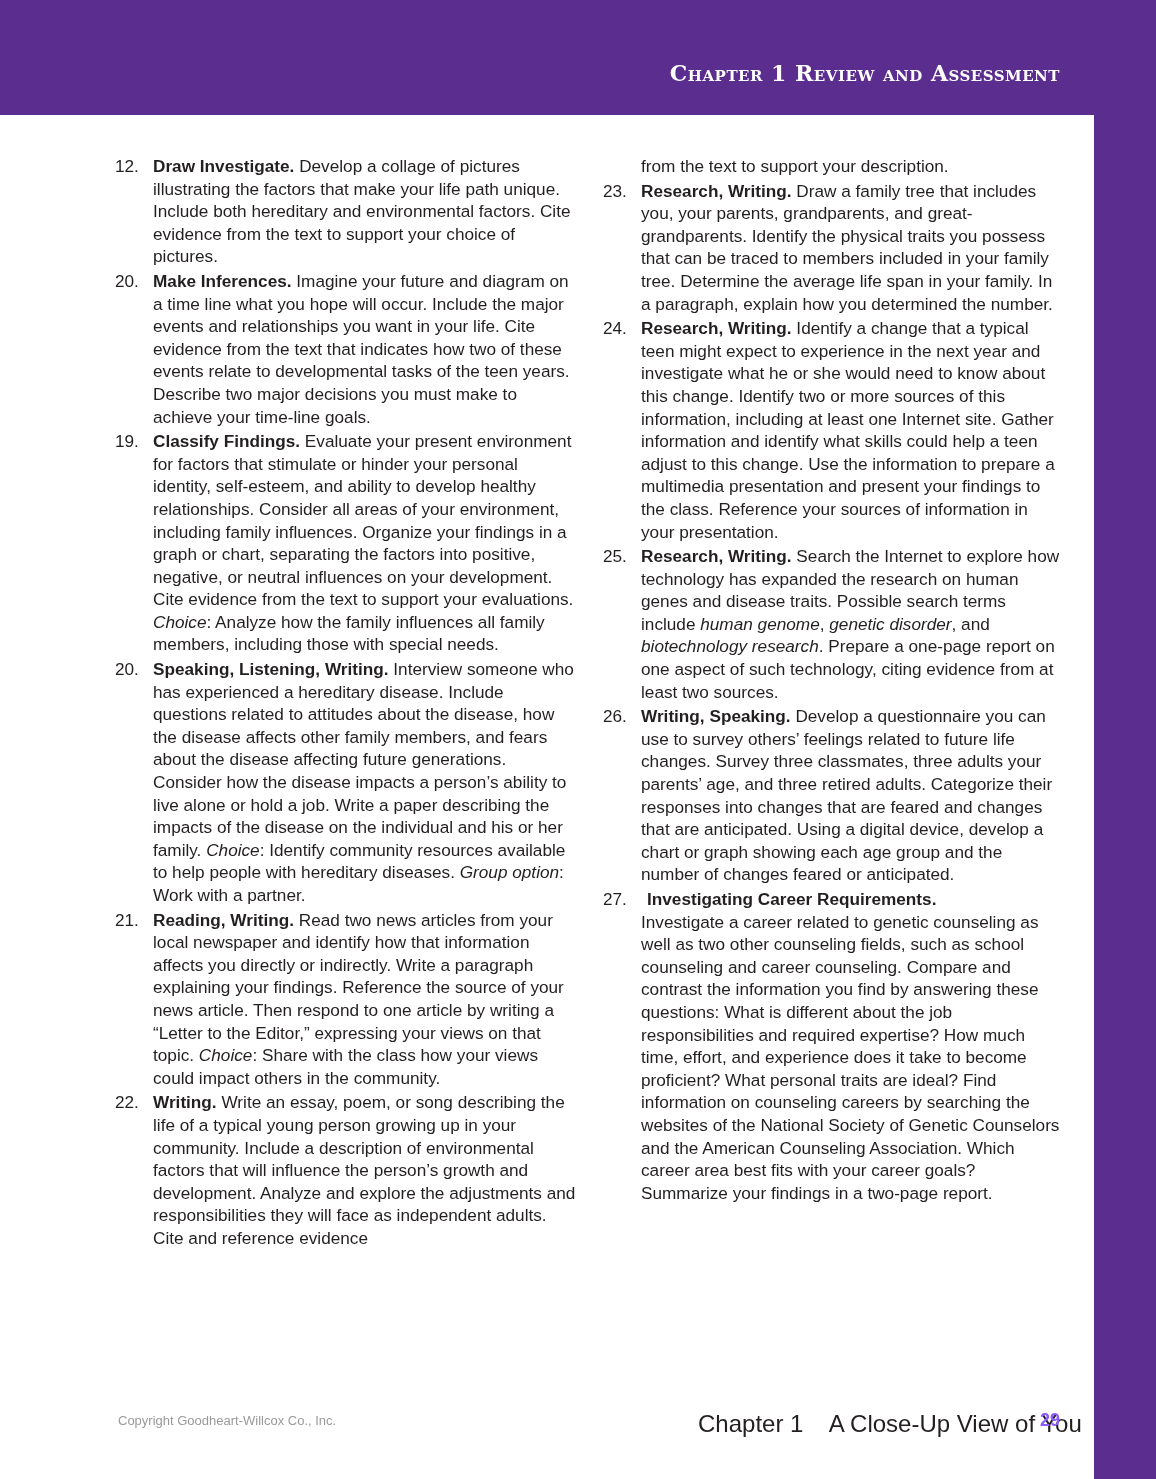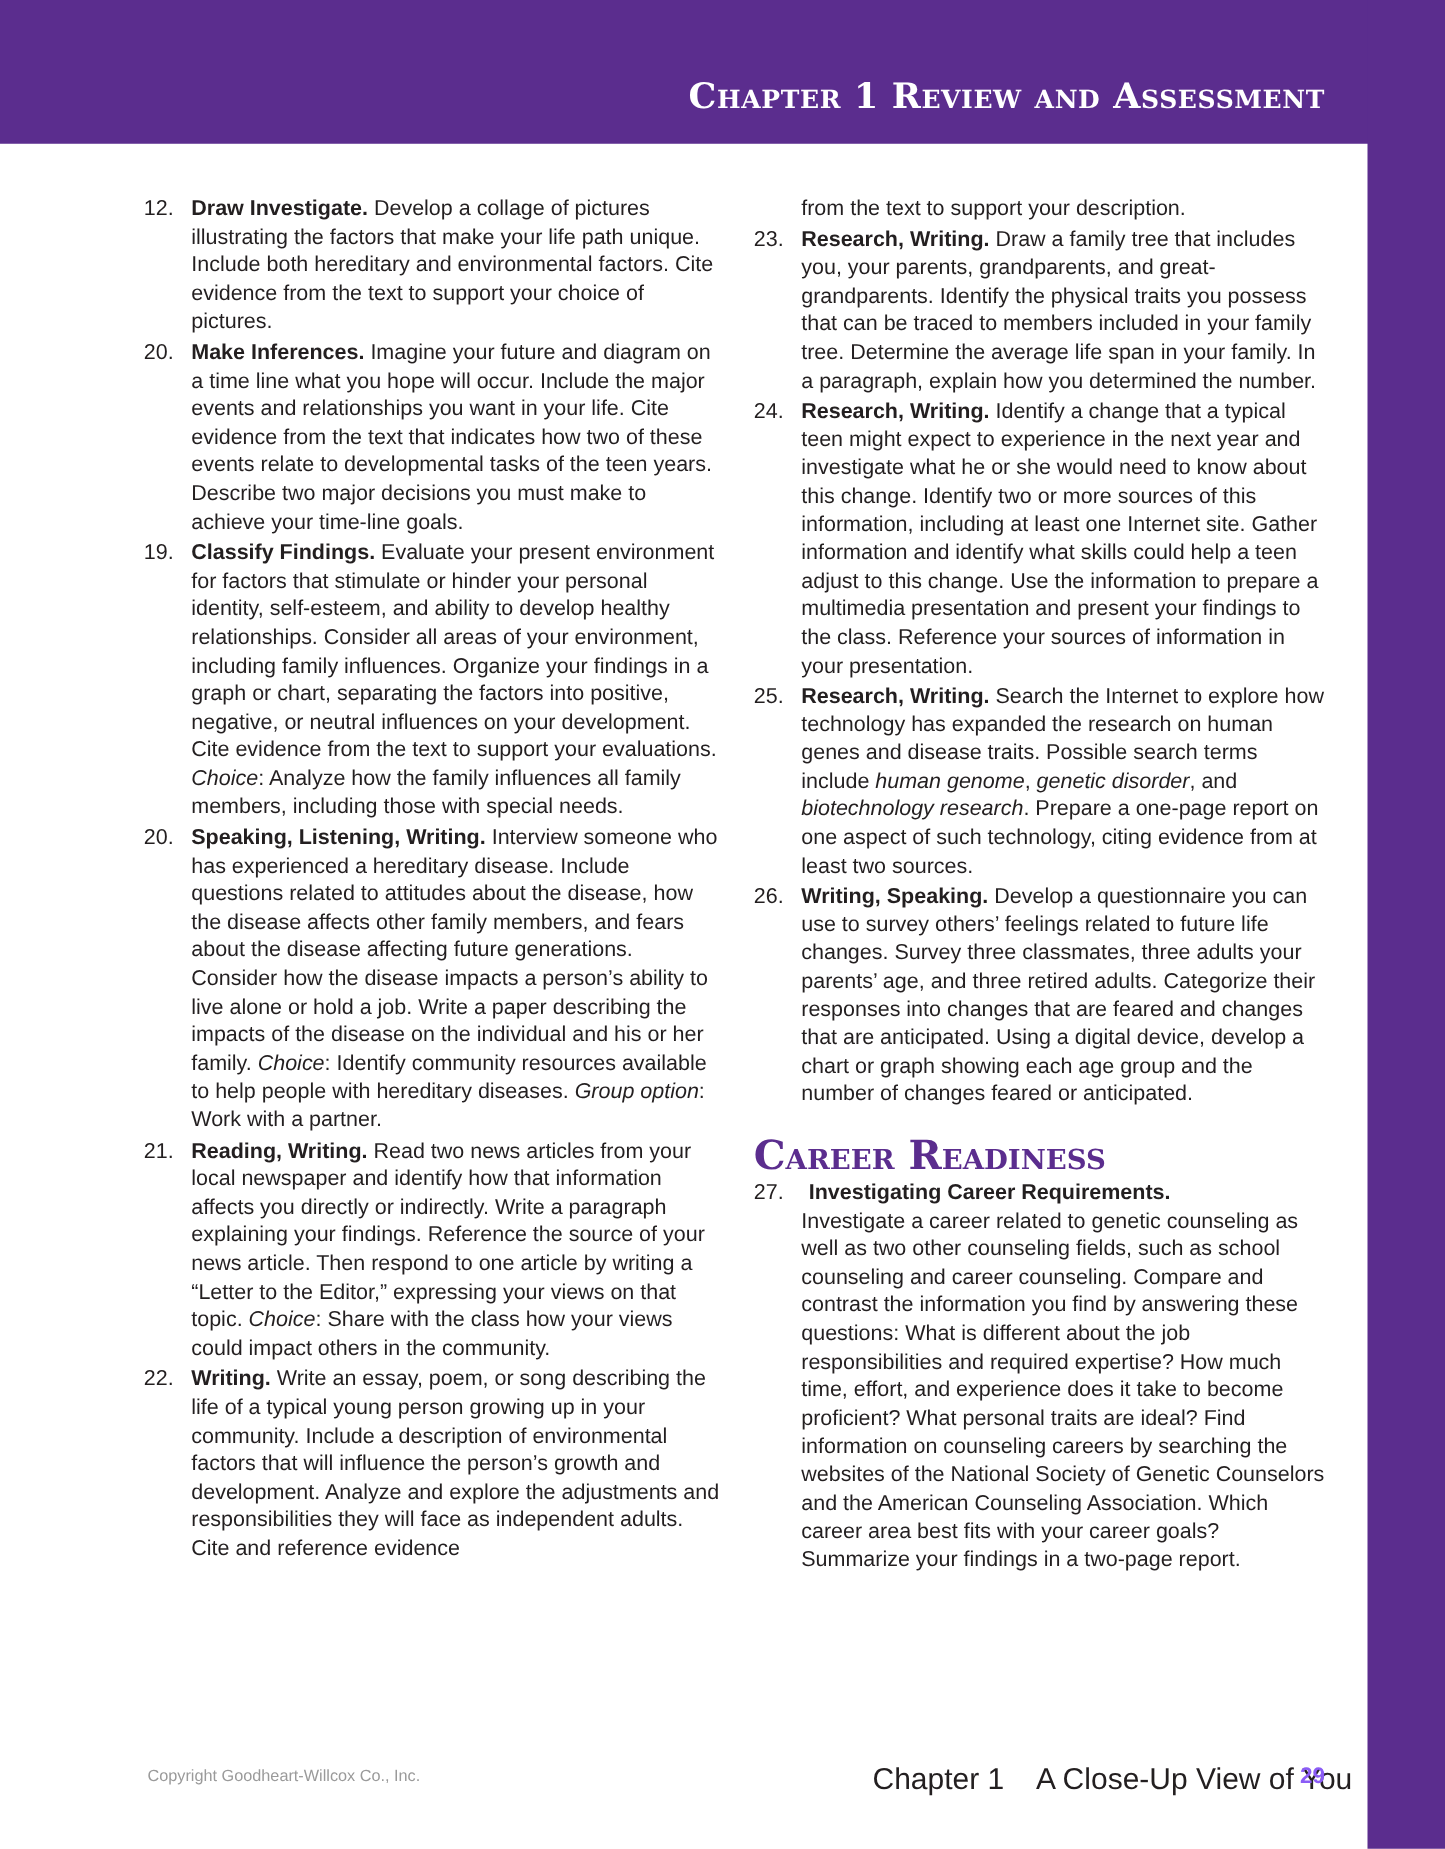--- a/index.html
+++ b/index.html
@@ -11,21 +11,21 @@
     position: absolute; left: 0; top: 0; width: 1156px; height: 115px;
     background: #5b2d8e;
   }
   .right-band {
     position: absolute; left: 1094px; top: 0; width: 62px; height: 1479px;
     background: #5b2d8e;
   }
   .header-title {
     position: absolute; right: 96px; top: 60px;
     color: #ffffff; font-family: "DejaVu Serif", serif; font-weight: bold;
-    font-size: 28px; font-variant: small-caps; letter-spacing: 0.5px; white-space: nowrap;
+    font-size: 22px; font-variant: small-caps; letter-spacing: 0.5px; white-space: nowrap;
   }
   .col { position: absolute; top: 155px; font-size: 17.2px; line-height: 22.6px; }
   .col-left { left: 115px; width: 462px; }
   .col-right { left: 603px; width: 462px; }
   .item { position: relative; padding-left: 38px; margin-bottom: 2px; }
   .item .num { position: absolute; left: 0; top: 0; }
   .item b { font-weight: bold; }
   .item i { font-style: italic; }
   .cont { padding-left: 38px; margin-bottom: 2px; }
   .section-title {
@@ -80,21 +80,20 @@
   <div class="item">
     <span class="num">24.</span><b>Research, Writing.</b><span> Identify a change that a typical teen might expect to experience in the next year and investigate what he or she would need to know about this change. Identify two or more sources of this information, including at least one Internet site. Gather information and identify what skills could help a teen adjust to this change. Use the information to prepare a multimedia presentation and present your findings to the class. Reference your sources of information in your presentation.</span>
   </div>
   <div class="item">
     <span class="num">25.</span><b>Research, Writing.</b><span> Search the Internet to explore how technology has expanded the research on human genes and disease traits. Possible search terms include </span><i>human genome</i><span>, </span><i>genetic disorder</i><span>, and </span><i>biotechnology research</i><span>. Prepare a one-page report on one aspect of such technology, citing evidence from at least two sources.</span>
   </div>
   <div class="item">
     <span class="num">26.</span><b>Writing, Speaking.</b><span> Develop a questionnaire you can use to survey others’ feelings related to future life changes. Survey three classmates, three adults your parents’ age, and three retired adults. Categorize their responses into changes that are feared and changes that are anticipated. Using a digital device, develop a chart or graph showing each age group and the number of changes feared or anticipated.</span>
   </div>
 
-  <div class="section-title">Career Readiness</div>
 
   <div class="item">
     <span class="num">27.</span><b style="margin-left:6px">Investigating Career Requirements.</b><br><span>Investigate a career related to genetic counseling as well as two other counseling fields, such as school counseling and career counseling. Compare and contrast the information you find by answering these questions: What is different about the job responsibilities and required expertise? How much time, effort, and experience does it take to become proficient? What personal traits are ideal? Find information on counseling careers by searching the websites of the National Society of Genetic Counselors and the American Counseling Association. Which career area best fits with your career goals? Summarize your findings in a two-page report.</span>
   </div>
 </div>
 
 <div class="footer-copy">Copyright Goodheart-Willcox Co., Inc.</div>
 <div class="footer-chapter">Chapter 1    A Close-Up View of You</div>
 <div class="footer-page">29</div>
 

